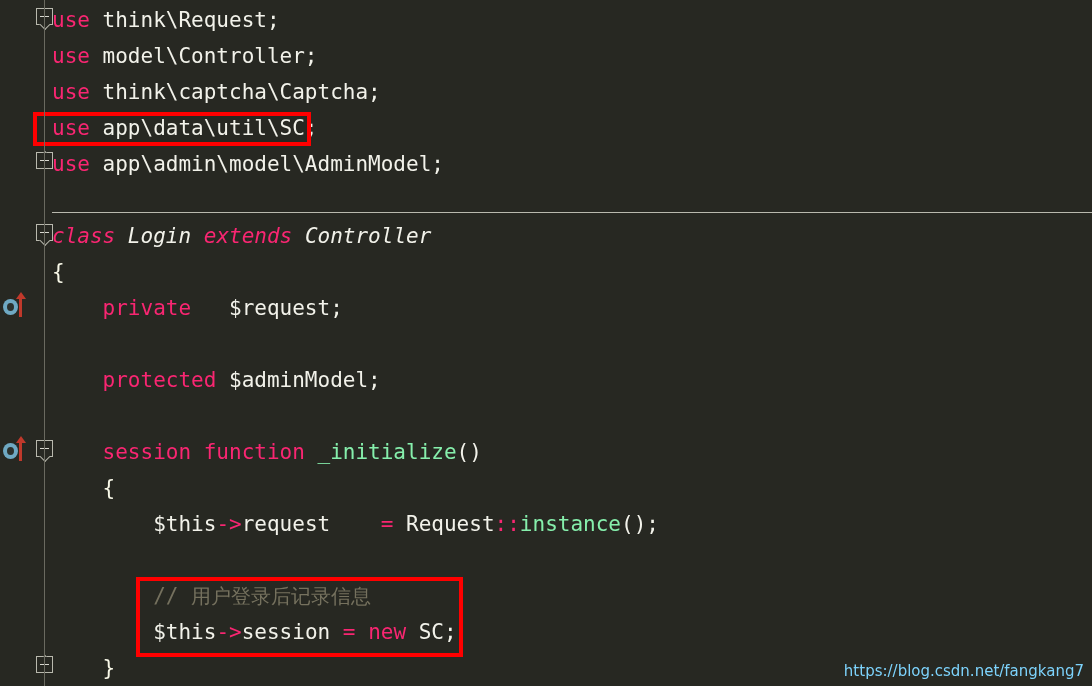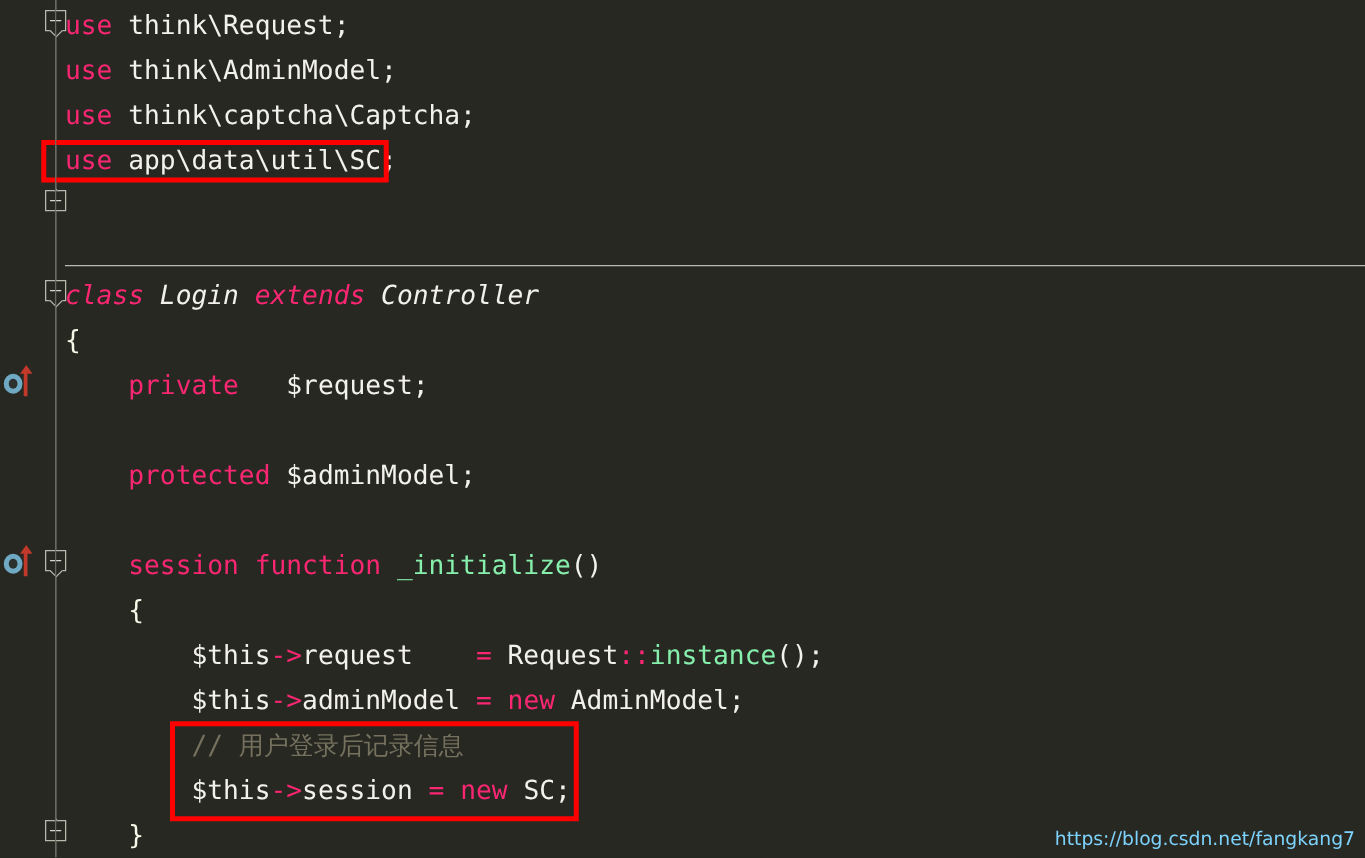--- a/index.html
+++ b/index.html
@@ -172,33 +172,33 @@
     white-space: nowrap;
   }
 </style>
 </head>
 <body>
 
 <div id="screenshot">
 
   <div class="code" id="code-layer">
       <div class="line" style="top: 2px; left: 52px;"><span class="kw">use</span><span class="txt"> think\Request;</span></div>
-      <div class="line" style="top: 38px; left: 52px;"><span class="kw">use</span><span class="txt"> think\AdminModel;</span></div>
+      <div class="line" style="top: 38px; left: 52px;"><span class="kw">use</span><span class="txt"> model\Controller;</span></div>
       <div class="line" style="top: 74px; left: 52px;"><span class="kw">use</span><span class="txt"> think\captcha\Captcha;</span></div>
       <div class="line" style="top: 110px; left: 52px;"><span class="kw">use</span><span class="txt"> app\data\util\SC;</span></div>
+      <div class="line" style="top: 146px; left: 52px;"><span class="kw">use</span><span class="txt"> app\admin\model\AdminModel;</span></div>
       <div class="line" style="top: 182px; left: 52px;"></div>
       <div class="line" style="top: 218px; left: 52px; font-style: italic;"><span class="kw">class</span><span class="txt"> Login </span><span class="kw">extends</span><span class="txt"> Controller</span></div>
       <div class="line" style="top: 254px; left: 52px;"><span class="brace">{</span></div>
       <div class="line" style="top: 290px; left: 52px;"><span class="kw">    private   </span><span class="txt">$request;</span></div>
       <div class="line" style="top: 362px; left: 52px;"><span class="kw">    protected </span><span class="txt">$adminModel;</span></div>
       <div class="line" style="top: 398px; left: 52px;"></div>
       <div class="line" style="top: 434px; left: 52px;"><span class="kw">    session function </span><span class="fn">_initialize</span><span class="txt">()</span></div>
       <div class="line" style="top: 470px; left: 52px;"><span class="brace">    {</span></div>
       <div class="line" style="top: 506px; left: 52px;"><span class="txt">        $this</span><span class="op">-&gt;</span><span class="txt">request    </span><span class="op">=</span><span class="txt"> Request</span><span class="op">::</span><span class="fn">instance</span><span class="txt">();</span></div>
-      <div class="line" style="top: 542px; left: 52px;"><span class="txt">        $this</span><span class="op">-&gt;</span><span class="txt">adminModel </span><span class="op">=</span><span class="txt"> </span><span class="kw">new</span><span class="txt"> AdminModel;</span></div>
       <div class="line" style="top: 578px; left: 52px;"><span class="cmt">        // </span><span class="cmt cmt-cn">用户登录后记录信息</span></div>
       <div class="line" style="top: 614px; left: 52px;"><span class="txt">        $this</span><span class="op">-&gt;</span><span class="txt">session </span><span class="op">=</span><span class="txt"> </span><span class="kw">new</span><span class="txt"> SC;</span></div>
       <div class="line" style="top: 650px; left: 52px;"><span class="brace">    }</span></div>
     </div>
 
   <div class="sep" id="sep-line" style="top: 212px;"></div>
 
   <div class="gutter" id="gutter-layer">
       <div class="fold-rail" style="top: 0px; height: 10px;"></div>
       <div class="fold-rail" style="top: 24px; height: 130px;"></div>

